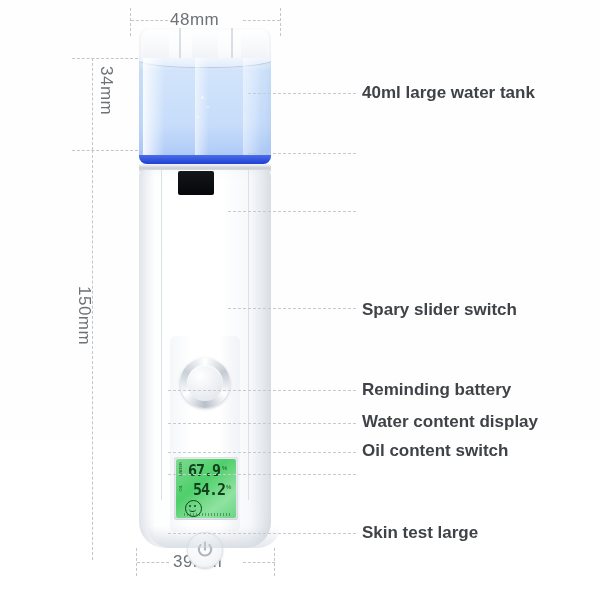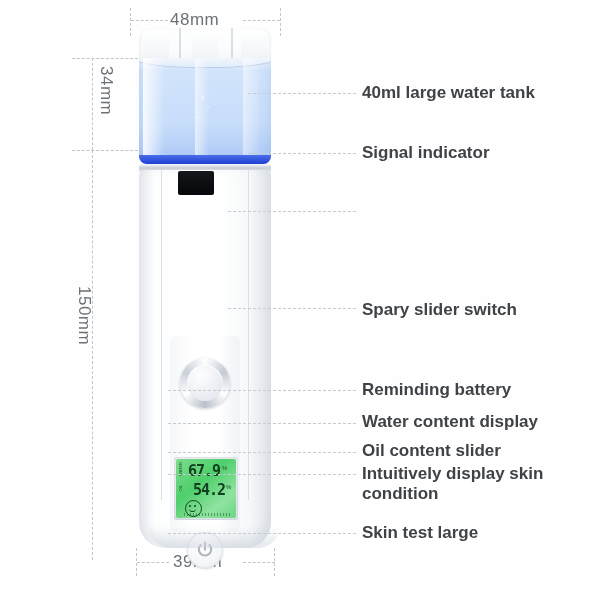--- a/index.html
+++ b/index.html
@@ -264,22 +264,19 @@
   <div class="leader" style="left:248px;top:153px;width:108px;"></div>
   <div class="leader" style="left:228px;top:211px;width:128px;"></div>
   <div class="leader" style="left:228px;top:308px;width:128px;"></div>
   <div class="leader" style="left:168px;top:390px;width:188px;"></div>
   <div class="leader" style="left:168px;top:423px;width:188px;"></div>
   <div class="leader" style="left:168px;top:452px;width:188px;"></div>
   <div class="leader" style="left:168px;top:474px;width:188px;"></div>
   <div class="leader" style="left:168px;top:533px;width:188px;"></div>
 
   <div class="callout" style="left:362px;top:83px;">40ml large water tank</div>
-  <div class="callout" style="left:362px;top:143px;">Signal indicator</div>
   <div class="callout" style="left:362px;top:300px;">Spary slider switch</div>
   <div class="callout" style="left:362px;top:380px;">Reminding battery</div>
   <div class="callout" style="left:362px;top:412px;">Water content display</div>
-  <div class="callout" style="left:362px;top:441px;">Oil content slider</div>
-  <div class="callout" style="left:362px;top:464px;">Intuitively display skin
-condition</div>
+  <div class="callout" style="left:362px;top:441px;">Oil content switch</div>
   <div class="callout" style="left:362px;top:523px;">Skin test large</div>
 
 </div>
 
 </body></html>

